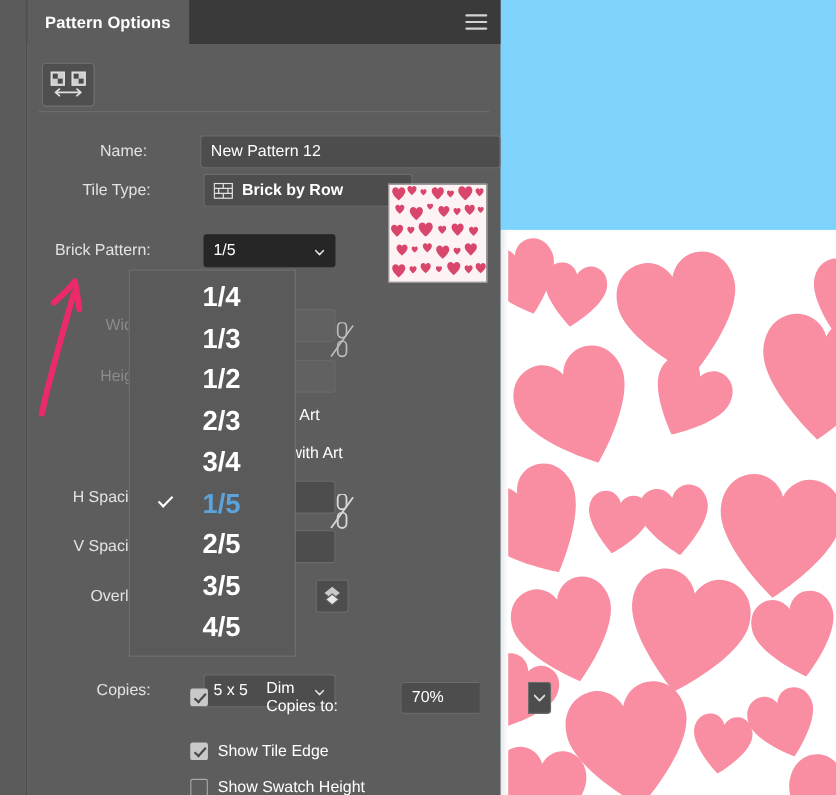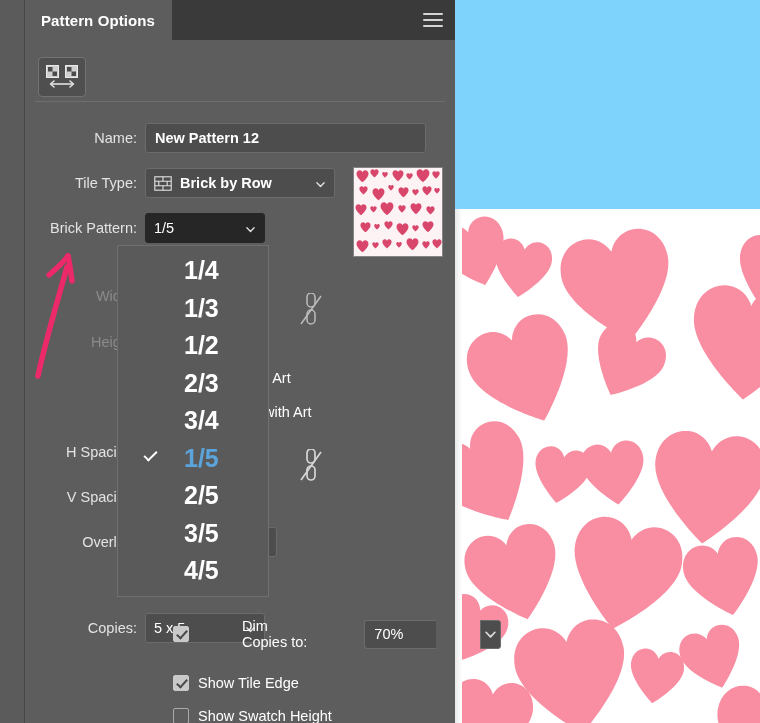--- a/index.html
+++ b/index.html
@@ -116,20 +116,21 @@
   }
 
   
   .row {
     position: absolute;
     left: 0;
     width: 430px;
     height: 32px;
     display: flex;
     align-items: center;
+    gap: 40px;
   }
   .lbl {
     width: 120px;
     text-align: right;
     padding-right: 8px;
     color: #e3e3e3;
     font-size: 14.5px;
   }
   .lbl.dim { color: #8b8b8b; }
 
@@ -165,24 +166,24 @@
     top: 11px;
     width: 9px; height: 9px;
   }
   .select.open {
     background: #262626;
     border-color: #262626;
   }
 
   
   #row-name { top: 122px; }
-  #name-input { width: 281px; justify-content: flex-start; font-weight: bold; }
-
-  
-  #row-tiletype { top: 167px; }
+  #name-input { width: 281px; justify-content: flex-start; }
+
+  
+  #row-tiletype { top: 157px; }
   #tiletype-select { width: 190px; font-weight: bold; }
   #tiletype-select .tt-label { margin-left: 8px; }
 
   
   #row-brickoffset { top: 212px; }
   #brickoffset-select { width: 120px; }
 
   
   #pattern-swatch {
     position: absolute;

